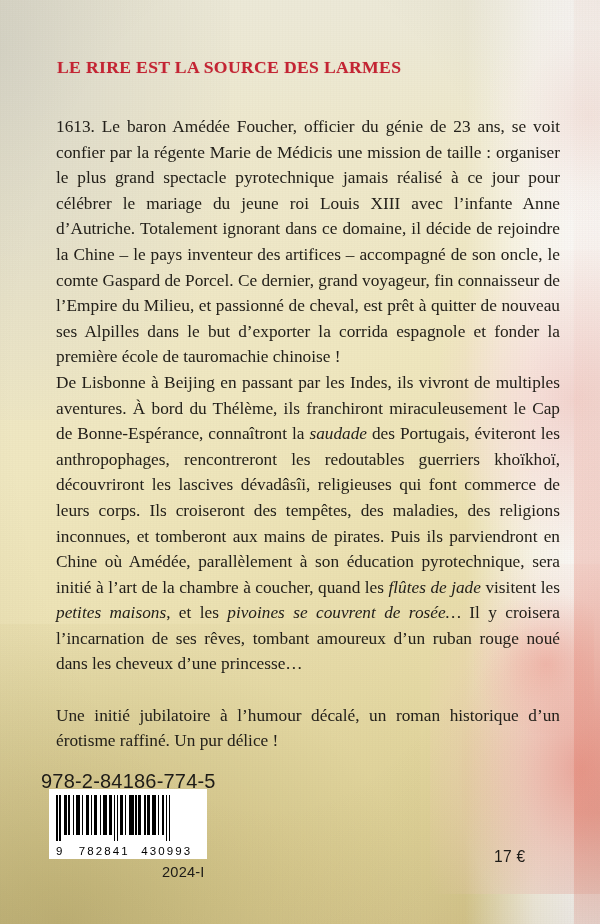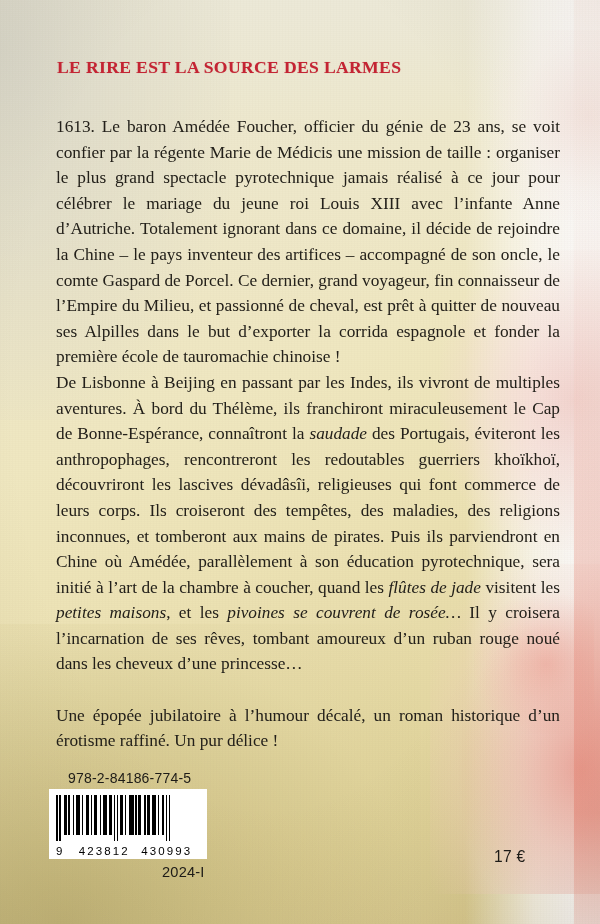--- a/index.html
+++ b/index.html
@@ -183,25 +183,25 @@
     color: #23201a;
     font-family: "Liberation Serif", serif;
     font-style: italic;
     font-size: 17.3px;
     line-height: 25.6px;
   }
 
   
   #isbn-text {
     position: absolute;
-    left: 68px;
+    left: 41px;
     top: 770px;
     color: #1d1b17;
     font-family: "Liberation Sans", sans-serif;
-    font-size: 14px;
+    font-size: 20px;
     letter-spacing: 0.2px;
   }
 
   #barcode-box {
     position: absolute;
     left: 49px;
     top: 789px;
     width: 158px;
     height: 70px;
     background: #ffffff;
@@ -291,21 +291,21 @@
     <div id="title">LE RIRE EST LA SOURCE DES LARMES</div>
 
     <div id="blurb">
       <p>
         <span>1613. Le baron Amédée Foucher, officier du génie de 23 ans, se voit confier par la régente Marie de Médicis une mission de taille : organiser le plus grand spectacle pyrotechnique jamais réalisé à ce jour pour célébrer le mariage du jeune roi Louis XIII avec l’infante Anne d’Autriche. Totalement ignorant dans ce domaine, il décide de rejoindre la Chine – le pays inventeur des artifices – accompagné de son oncle, le comte Gaspard de Porcel. Ce dernier, grand voyageur, fin connaisseur de l’Empire du Milieu, et passionné de cheval, est prêt à quitter de nouveau ses Alpilles dans le but d’exporter la corrida espagnole et fonder la première école de tauromachie chinoise !</span>
       </p>
       <p>
         <span>De Lisbonne à Beijing en passant par les Indes, ils vivront de multiples aventures. À bord du Thélème, ils franchiront miraculeusement le Cap de Bonne-Espérance, connaîtront la </span><i>saudade</i><span> des Portugais, éviteront les anthropophages, rencontreront les redoutables guerriers khoïkhoï, découvriront les lascives dévadâsîi, religieuses qui font commerce de leurs corps. Ils croiseront des tempêtes, des maladies, des religions inconnues, et tomberont aux mains de pirates. Puis ils parviendront en Chine où Amédée, parallèlement à son éducation pyrotechnique, sera initié à l’art de la chambre à coucher, quand les </span><i>flûtes de jade</i><span> visitent les </span><i>petites maisons</i><span>, et les </span><i>pivoines se couvrent de rosée…</i><span> Il y croisera l’incarnation de ses rêves, tombant amoureux d’un ruban rouge noué dans les cheveux d’une princesse…</span>
       </p>
       <p class="gap">
-        <span>Une épopée jubilatoire à l’humour décalé, un roman historique d’un érotisme raffiné. Un pur délice !</span>
+        <span>Une initié jubilatoire à l’humour décalé, un roman historique d’un érotisme raffiné. Un pur délice !</span>
       </p>
     </div>
 
 
     <div id="isbn-text">978-2-84186-774-5</div>
 
     <div id="barcode-box">
       <div id="barcode-bars">
         <span style="width:1.5px;height:46px"></span>
           <span style="width:1.5px;height:46px;background:transparent"></span>
@@ -356,21 +356,21 @@
         <span style="width:1.5px;height:40px"></span>
           <span style="width:3px;height:40px;background:transparent"></span>
         <span style="width:1.5px;height:40px"></span>
         <span style="width:2px;height:46px;background:transparent"></span>
         <span style="width:1.5px;height:46px"></span>
           <span style="width:1.5px;height:46px;background:transparent"></span>
         <span style="width:1.5px;height:46px"></span>
       </div>
       <div id="barcode-digits">
         <span class="d-lead">9</span>
-        <span class="d-left">423812</span>
+        <span class="d-left">782841</span>
         <span class="d-right">430993</span>
       </div>
     </div>
 
     <div id="edition-code">2024-I</div>
 
     <div id="price">17 €</div>
 
   </div>
 </div>

